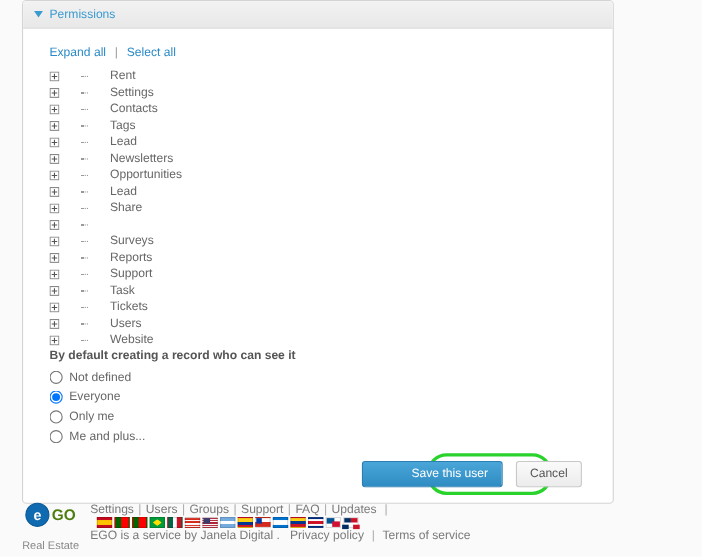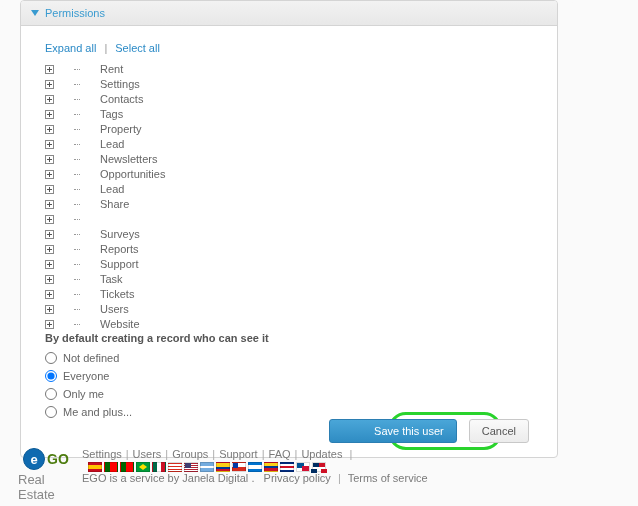--- a/index.html
+++ b/index.html
@@ -168,21 +168,21 @@
     width: 20px; height: 20px; border-radius: 50%;
     background: #0f6ab0;
     display: flex; align-items: center; justify-content: center;
     color: #fff; font-weight: bold; font-size: 13px;
     border: 1px solid #0b5a96;
   }
   .footer .logo .go {
     color: #4d7c0f; font-size: 14px; font-weight: bold; margin-left: 2px;
   }
   .footer .logo .sub {
-    font-size: 13px; color: #888; margin-top: 2px;
+    font-size: 10px; color: #888; margin-top: 12px;
   }
   .footer .mid { flex: 1; min-width: 0; }
   .footer .mid .links a { color: #7a7a7a; }
   .footer .mid .links .sep { color: #aaa; margin: 0 4px; }
   .flag-strip {
     display: inline-flex;
     gap: 2px;
     vertical-align: middle;
     margin-left: 6px;
   }
@@ -268,31 +268,20 @@
           <div class="tree-item">
             <span class="plus-icon">
               <svg width="9" height="9" viewBox="0 0 9 9">
                 <rect x="0.5" y="0.5" width="8" height="8" fill="#fff" stroke="#888"></rect>
                 <line x1="2" y1="4.5" x2="7" y2="4.5" stroke="#555"></line>
                 <line x1="4.5" y1="2" x2="4.5" y2="7" stroke="#555"></line>
               </svg>
             </span>
             <span class="dotted-connect"></span>
             <span class="tree-label">Tags</span>
-          </div>
-          <div class="tree-item">
-            <span class="plus-icon">
-              <svg width="9" height="9" viewBox="0 0 9 9">
-                <rect x="0.5" y="0.5" width="8" height="8" fill="#fff" stroke="#888"></rect>
-                <line x1="2" y1="4.5" x2="7" y2="4.5" stroke="#555"></line>
-                <line x1="4.5" y1="2" x2="4.5" y2="7" stroke="#555"></line>
-              </svg>
-            </span>
-            <span class="dotted-connect"></span>
-            <span class="tree-label">Property</span>
           </div>
           <div class="tree-item">
             <span class="plus-icon">
               <svg width="9" height="9" viewBox="0 0 9 9">
                 <rect x="0.5" y="0.5" width="8" height="8" fill="#fff" stroke="#888"></rect>
                 <line x1="2" y1="4.5" x2="7" y2="4.5" stroke="#555"></line>
                 <line x1="4.5" y1="2" x2="4.5" y2="7" stroke="#555"></line>
               </svg>
             </span>
             <span class="dotted-connect"></span>

